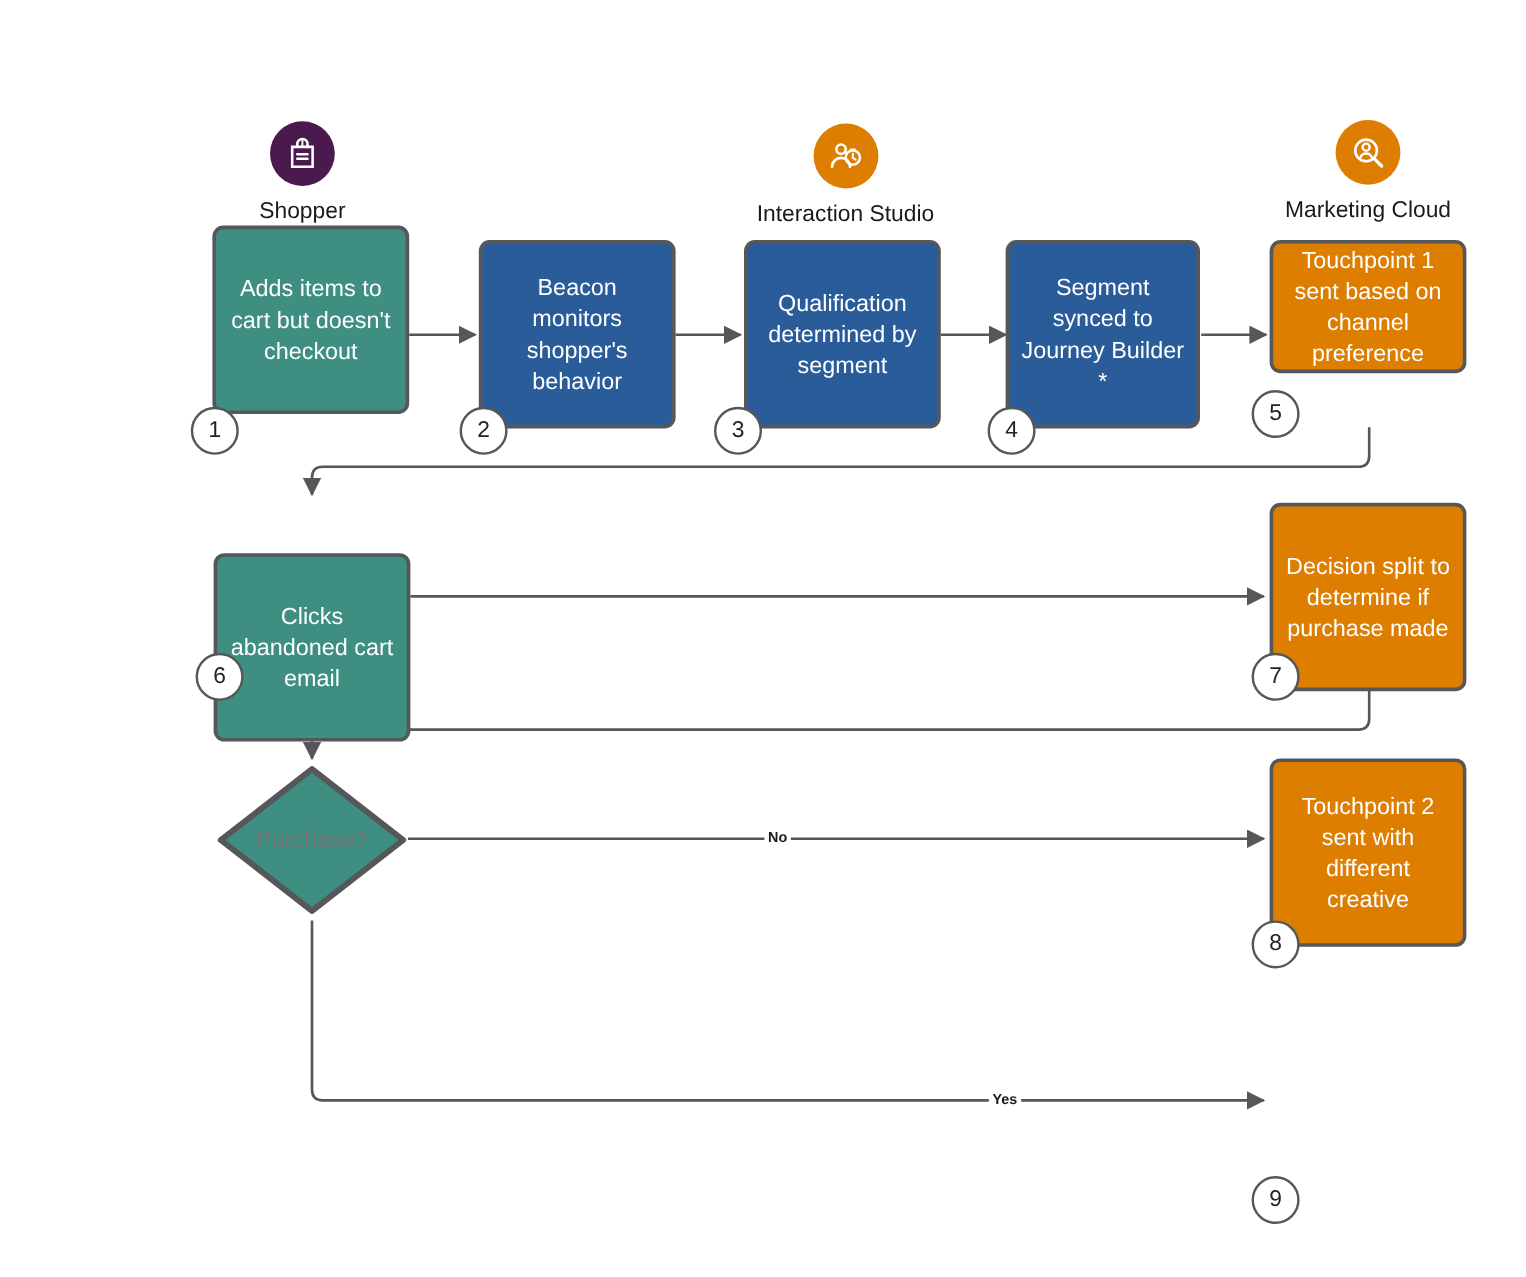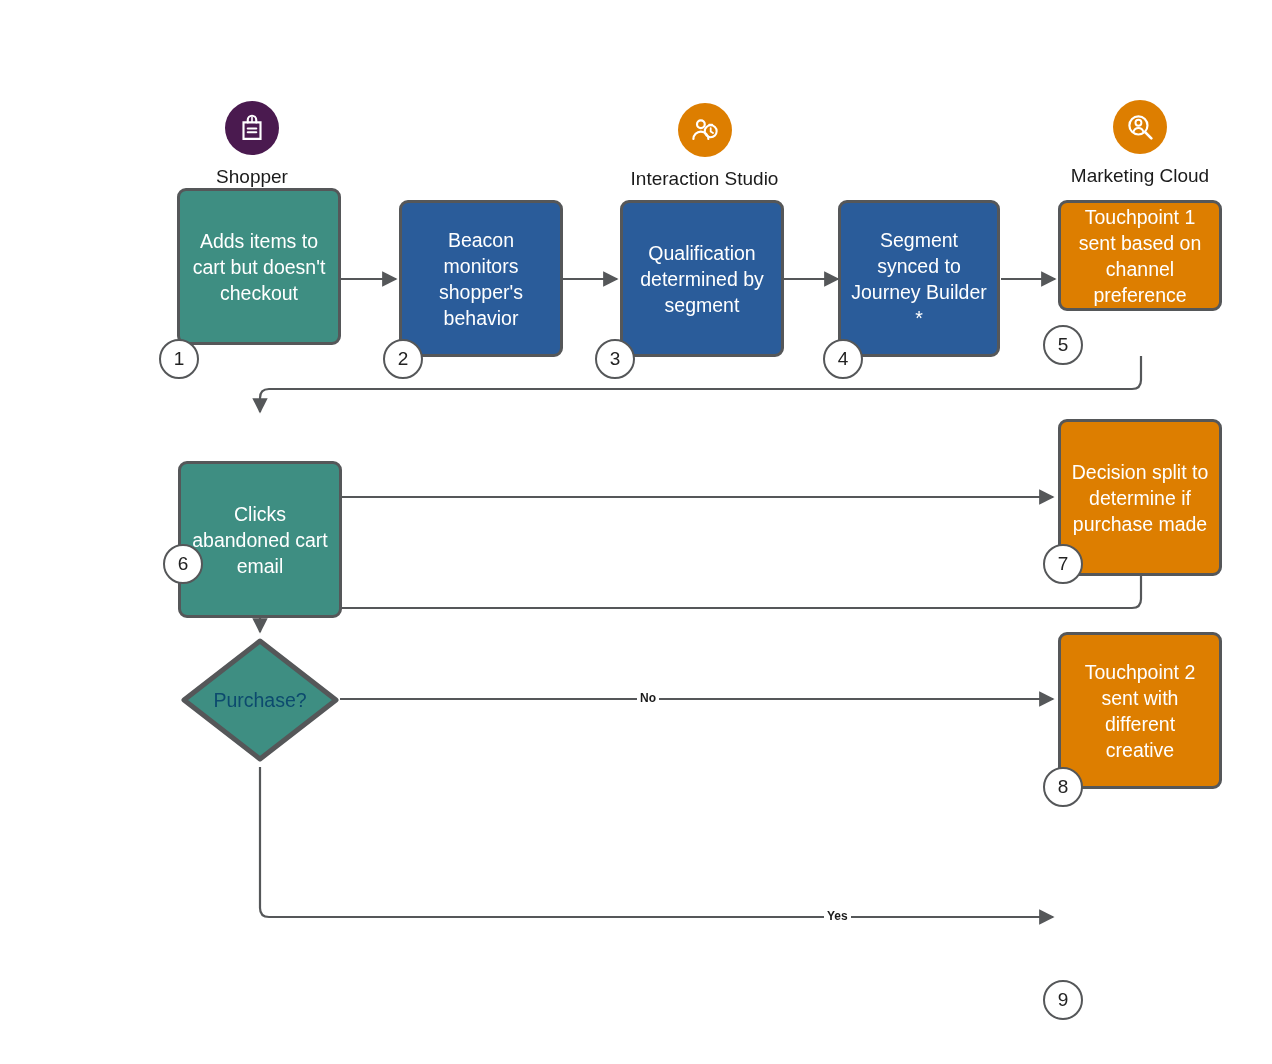--- a/index.html
+++ b/index.html
@@ -49,21 +49,21 @@
   }
   .diamond-label {
     position: absolute;
     left: 0;
     top: 0;
     width: 100%;
     height: 100%;
     display: flex;
     align-items: center;
     justify-content: center;
-    color: #0c4a6e;
+    color: #737373;
     font-size: 19.5px;
     pointer-events: none;
   }
 
   .badge {
     position: absolute;
     width: 36px;
     height: 36px;
     border-radius: 50%;
     background: #ffffff;

